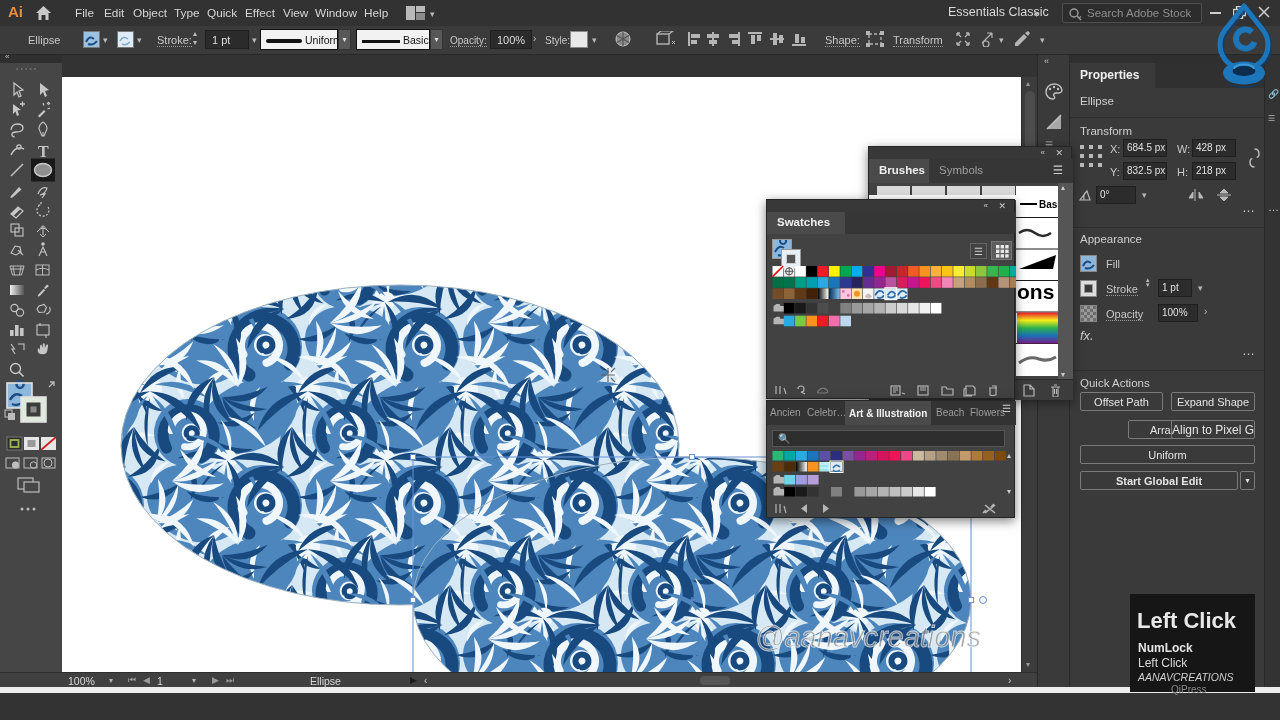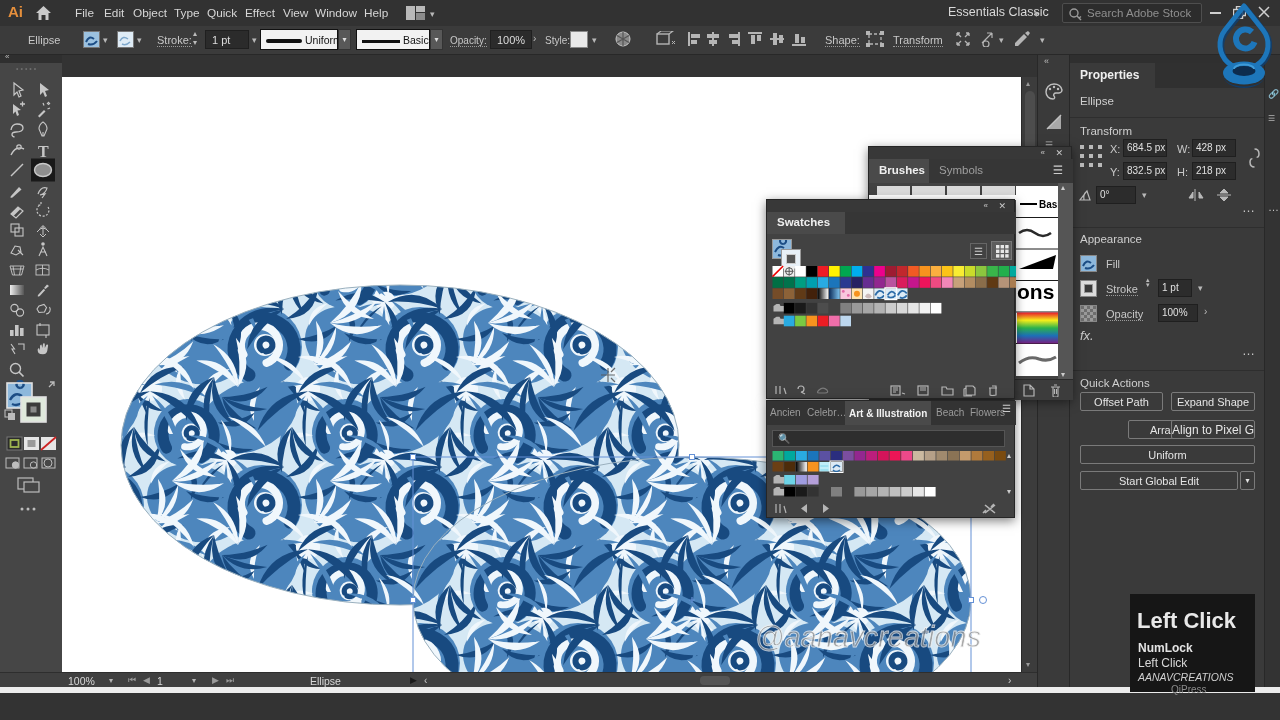--- a/index.html
+++ b/index.html
@@ -616,21 +616,21 @@
     <span style="position:absolute;left:134px;top:251px;color:#bbb;font-size:10px;">›</span>
     <span style="position:absolute;left:10px;top:273px;color:#c9c9c9;font-size:13px;font-style:italic;">fx.</span>
     <div style="position:absolute;left:172px;top:288px;color:#c5c5c5;font-size:13px;">…</div>
     <div class="sep" style="left:0;top:315px;width:195px;"></div>
     <div class="sect" style="left:10px;top:322px;">Quick Actions</div>
     <div class="qbtn" style="left:10px;top:337px;width:83px;height:19px;line-height:18px;">Offset Path</div>
     <div class="qbtn" style="left:101px;top:337px;width:84px;height:19px;line-height:18px;">Expand Shape</div>
     <div class="qbtn" style="left:10px;top:365px;width:83px;height:19px;line-height:18px;margin-left:48px;">Arrange</div>
     <div class="qbtn" style="left:101px;top:365px;width:84px;height:19px;line-height:18px;font-size:12px;">Align to Pixel Grid</div>
     <div class="qbtn" style="left:10px;top:390px;width:175px;height:19px;line-height:18px;">Uniform</div>
-    <div class="qbtn" style="left:10px;top:416px;width:158px;height:19px;line-height:18px;">Start Global Edit</div>
+    <div class="qbtn" style="left:10px;top:416px;width:158px;height:19px;line-height:18px;font-weight:bold;">Start Global Edit</div>
     <div class="qbtn" style="left:170px;top:416px;width:15px;height:19px;line-height:18px;font-size:8px;">▾</div>
   </div>
   <div class="abs" id="rstrip">
     <span style="position:absolute;left:3px;top:34px;color:#b0b0b0;font-size:9px;">🔗</span>
     <div style="position:absolute;left:3px;top:62px;color:#b5b5b5;font-size:8px;line-height:3px;">☰</div>
     <div style="position:absolute;left:3px;top:146px;color:#c5c5c5;font-size:11px;">…</div>
   </div>
   <div class="abs" id="statusrow">
     <span style="position:absolute;left:68px;top:2px;">100%</span>
     <span style="position:absolute;left:109px;top:3px;color:#b5b5b5;font-size:8px;">▾</span>

